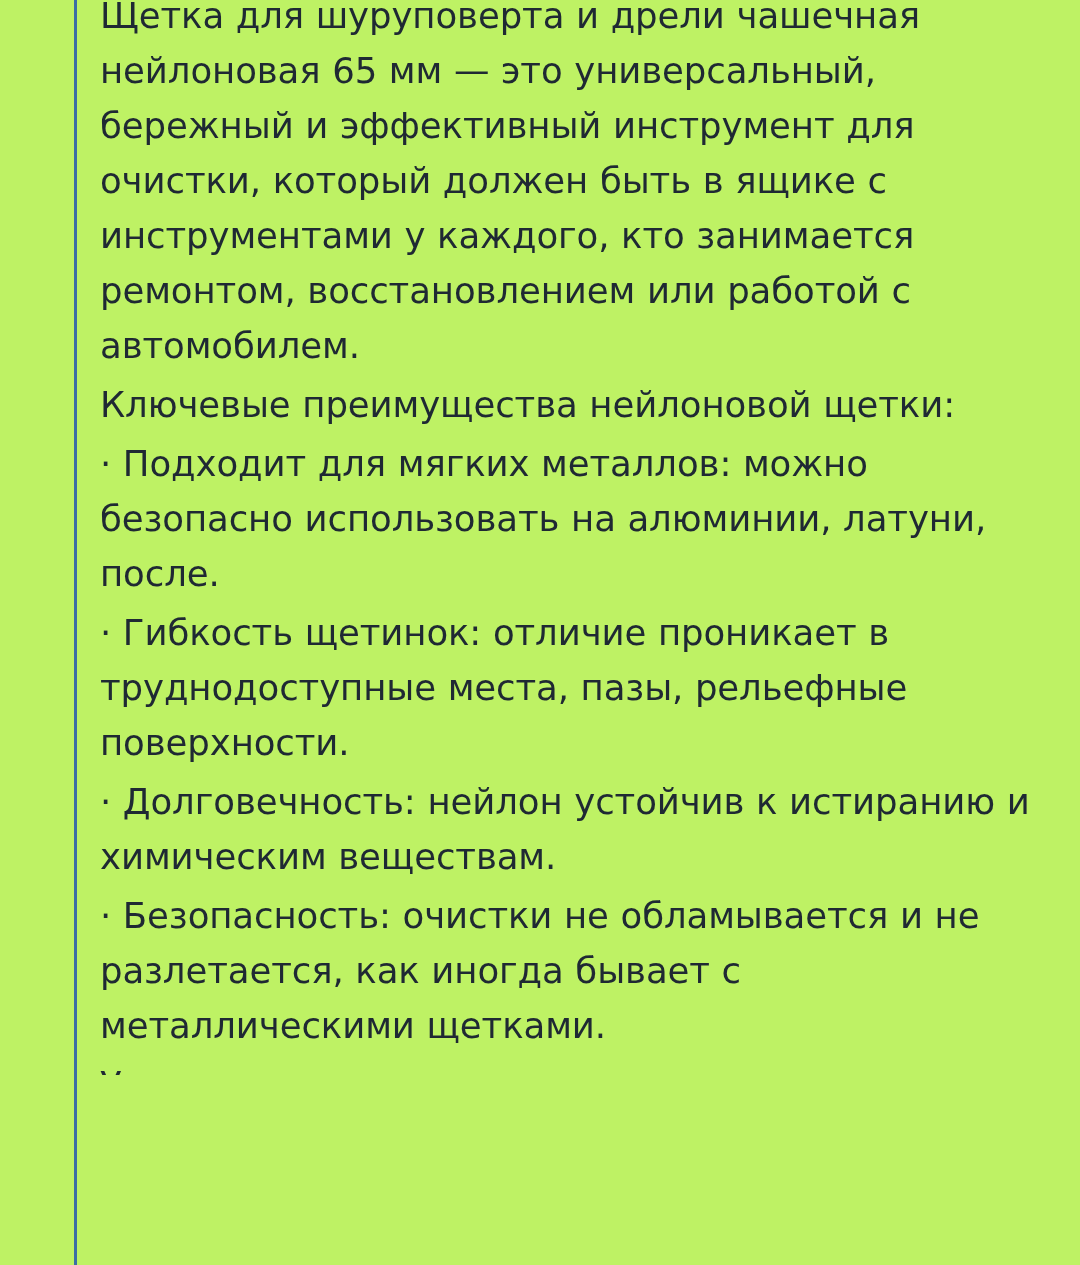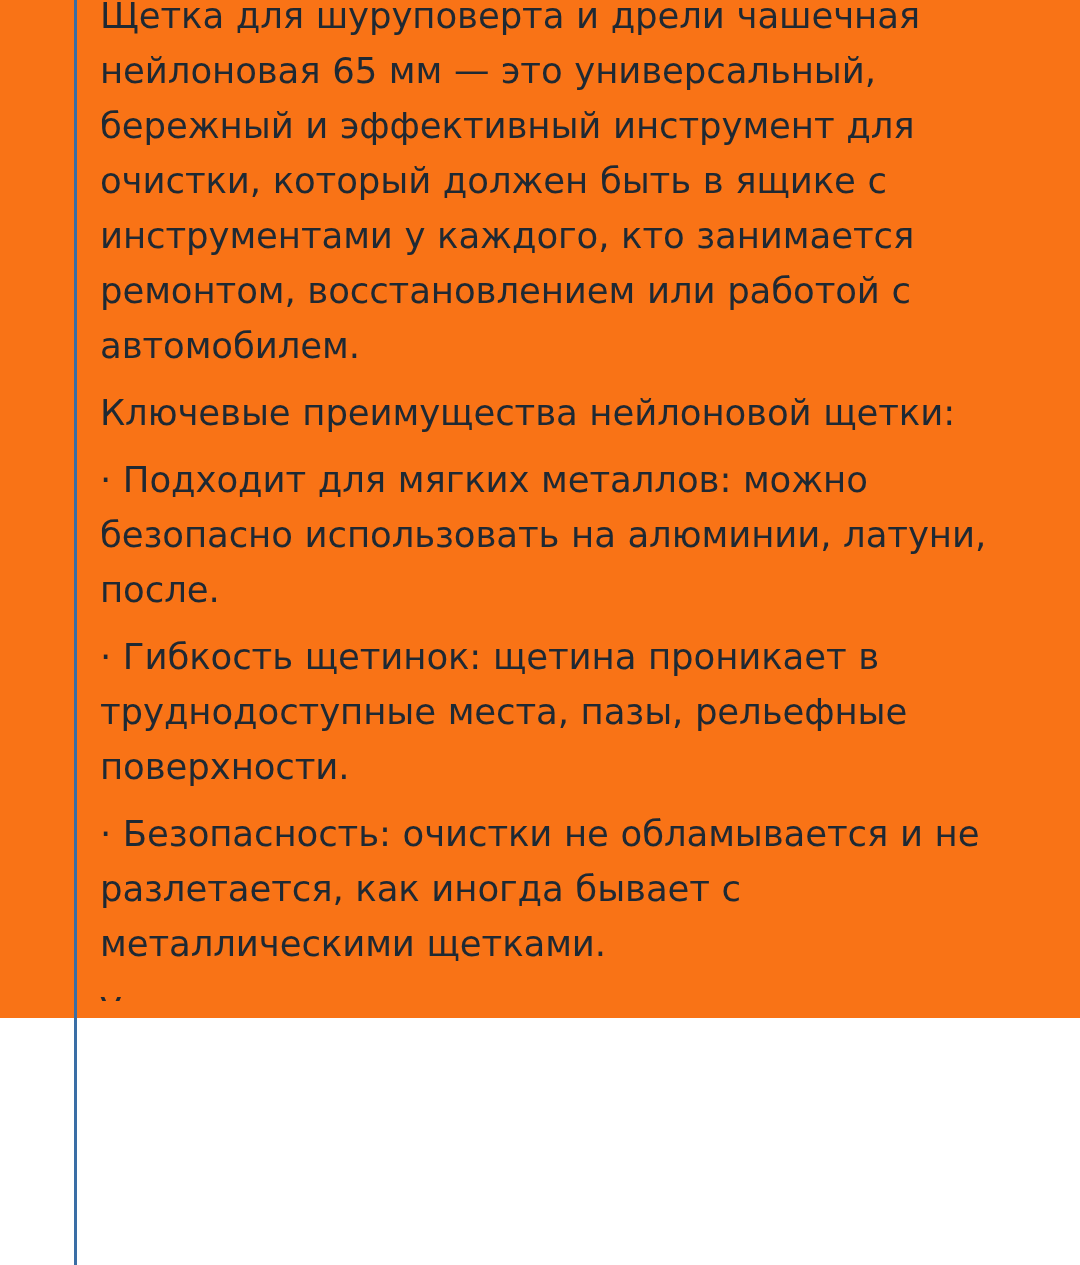--- a/index.html
+++ b/index.html
@@ -9,22 +9,22 @@
   }
   body {
     width: 1080px;
     height: 1265px;
     font-family: "DejaVu Sans", sans-serif;
     overflow: hidden;
   }
   .page {
     position: relative;
     width: 1080px;
-    height: 1018px;
-    background: #f97316;
+    height: 1265px;
+    background: #bef264;
     box-sizing: border-box;
   }
   
   .quote-rule {
     position: absolute;
     left: 74px;
     top: 0;
     width: 3px;
     height: 1265px;
     background: #3a6ea5;
@@ -39,36 +39,37 @@
     margin: 0;
     color: #1f2933;
     font-size: 35.5px;
     line-height: 55px;
     font-family: "DejaVu Sans", sans-serif;
     font-weight: 400;
     letter-spacing: -0.1px;
     word-spacing: 0.5px;
   }
   .para + .para {
-    margin-top: 12px;
+    margin-top: 4px;
   }
   .clip-last {
     max-height: 18px;
     overflow: hidden;
   }
 </style>
 </head>
 <body>
 
 <div class="page">
 
   <div class="quote-rule"></div>
 
   <div class="content">
     <p class="para">Щетка для шуруповерта и дрели чашечная нейлоновая 65 мм — это универсальный, бережный и эффективный инструмент для очистки, который должен быть в ящике с инструментами у каждого, кто занимается ремонтом, восстановлением или работой с автомобилем.</p>
     <p class="para">Ключевые преимущества нейлоновой щетки:</p>
     <p class="para">· Подходит для мягких металлов: можно безопасно использовать на алюминии, латуни, после.</p>
-    <p class="para">· Гибкость щетинок: щетина проникает в труднодоступные места, пазы, рельефные поверхности.</p>
+    <p class="para">· Гибкость щетинок: отличие проникает в труднодоступные места, пазы, рельефные поверхности.</p>
+    <p class="para">· Долговечность: нейлон устойчив к истиранию и химическим веществам.</p>
     <p class="para">· Безопасность: очистки не обламывается и не разлетается, как иногда бывает с металлическими щетками.</p>
     <p class="para clip-last">У</p>
   </div>
 
 </div>
 
 </body></html>

